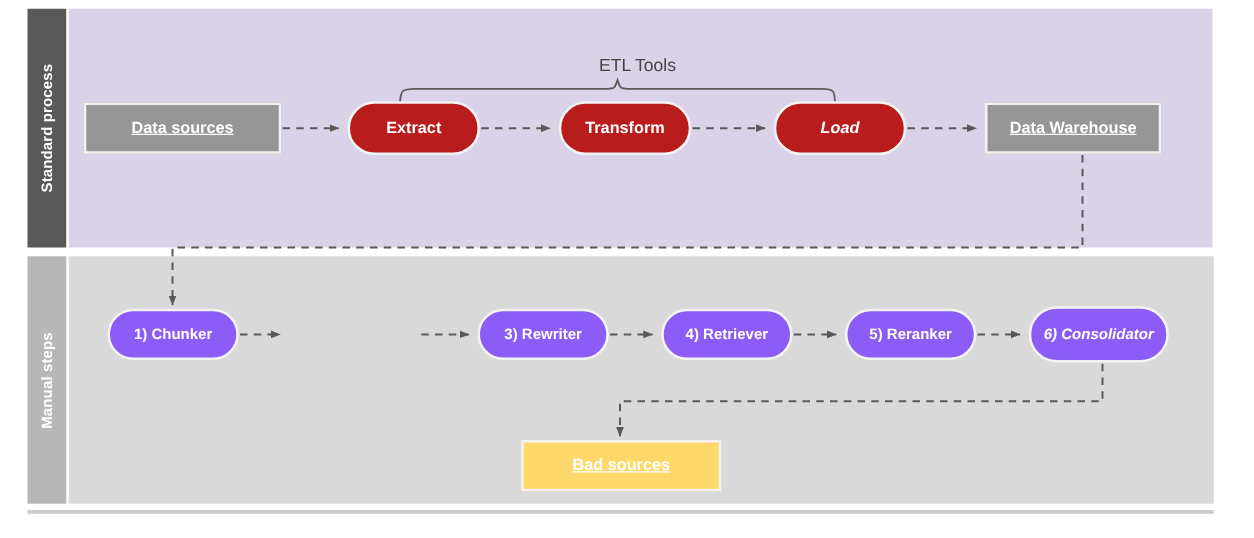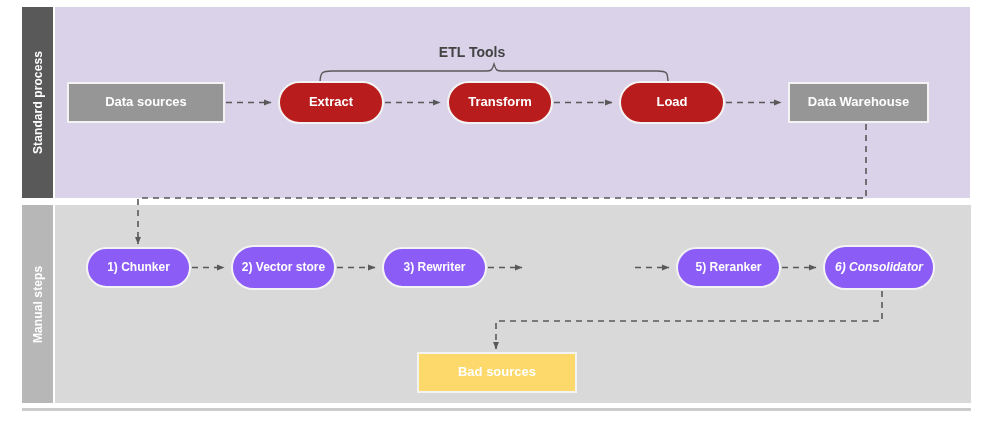--- a/index.html
+++ b/index.html
@@ -31,50 +31,50 @@
     background:#cccccc;
   }
 
   
   .node{
     position:absolute;box-sizing:border-box;
     display:flex;align-items:center;justify-content:center;text-align:center;
     color:#ffffff;font-weight:bold;line-height:1.12;
     border:2px solid #f3f3f3;
   }
-  .rect{border-radius:0;}
+  .rect{border-radius:0;text-decoration:underline;}
   .pill{border-radius:24px;}
 
   .n-grey{background:#969696;}
   .n-pink{background:#b91c1c;}
   .n-greylight{background:#8b5cf6;}
   .n-yellow{background:#fcd96a;}
 
   
   #n-datasources{left:67px;top:82px;width:158px;height:41px;font-size:13px;}
   #n-extract    {left:278px;top:81px;width:106px;height:43px;font-size:13px;}
   #n-transform  {left:447px;top:81px;width:106px;height:43px;font-size:13px;}
-  #n-load       {left:619px;top:81px;width:106px;height:43px;font-size:13px;}
+  #n-load       {left:619px;top:81px;width:106px;height:43px;font-size:13px;font-style:italic;}
   #n-warehouse  {left:788px;top:82px;width:141px;height:41px;font-size:13px;}
 
   
   #n-chunker     {left:86px;top:247px;width:105px;height:41px;font-size:12px;}
   #n-vectorstore {left:231px;top:245px;width:105px;height:45px;font-size:12px;}
   #n-rewriter    {left:382px;top:247px;width:105px;height:41px;font-size:12px;}
   #n-retriever   {left:529px;top:247px;width:105px;height:41px;font-size:12px;}
   #n-reranker    {left:676px;top:247px;width:105px;height:41px;font-size:12px;}
   #n-consolidator{left:823px;top:245px;width:112px;height:45px;font-size:12px;font-style:italic;}
   #n-badoutput   {left:417px;top:352px;width:160px;height:41px;font-size:13px;}
 
   
   #edges{position:absolute;left:0;top:0;width:1003px;height:430px;pointer-events:none;}
 
   #brace-label{
-    position:absolute;left:372px;top:44px;width:200px;
-    text-align:center;color:#434343;font-size:14px;font-weight:bold;
+    position:absolute;left:410px;top:44px;width:200px;
+    text-align:center;color:#434343;font-size:14px;font-weight:normal;
   }
 </style>
 </head>
 <body>
 
 <div id="diagram">
 
   <div class="lane-header" id="lane-top-header">Standard process</div>
   <div class="lane-body" id="lane-top-body"></div>
 
@@ -129,28 +129,28 @@
   </div>
 
   <div class="node rect n-grey" id="n-warehouse">
     <span>Data Warehouse</span>
   </div>
 
   <div class="node pill n-greylight" id="n-chunker">
     <span>1) Chunker</span>
   </div>
 
-  <div class="node pill n-greylight" id="n-vectorstore">
-    <span>2) Vector store</span>
-  </div>
 
   <div class="node pill n-greylight" id="n-rewriter">
     <span>3) Rewriter</span>
   </div>
 
+  <div class="node pill n-greylight" id="n-retriever">
+    <span>4) Retriever</span>
+  </div>
 
   <div class="node pill n-greylight" id="n-reranker">
     <span>5) Reranker</span>
   </div>
 
   <div class="node pill n-greylight" id="n-consolidator">
     <span>6) Consolidator</span>
   </div>
 
   <div class="node rect n-yellow" id="n-badoutput">

